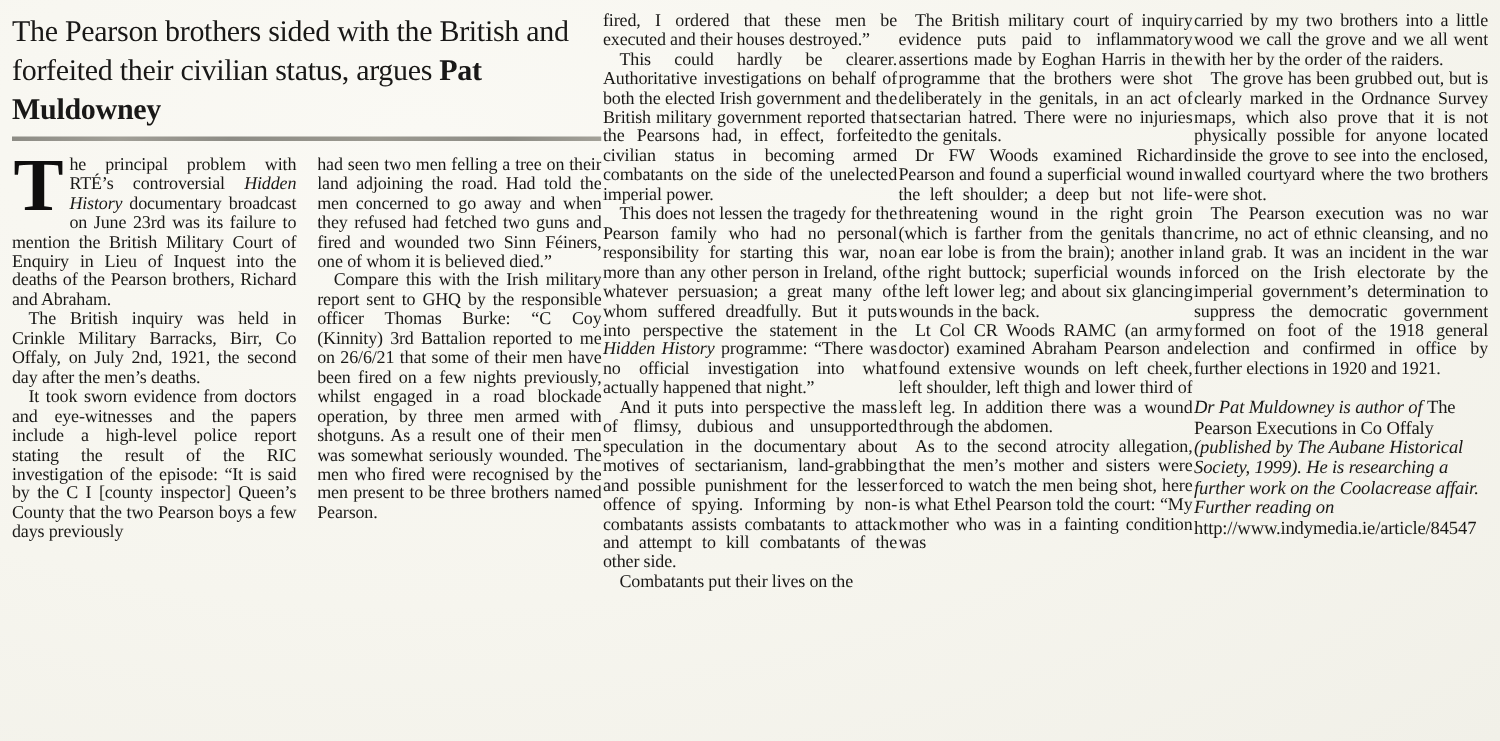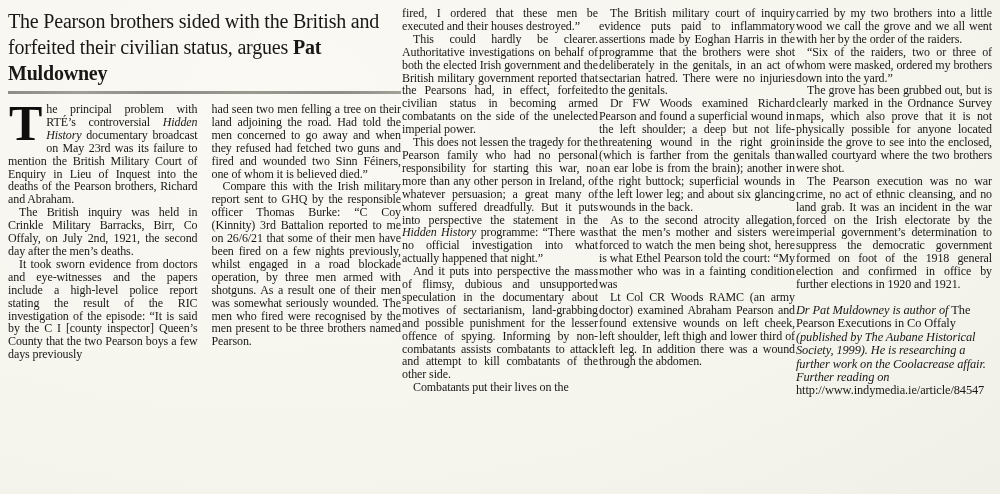--- a/index.html
+++ b/index.html
@@ -88,21 +88,21 @@
 <div class="page">
 
 
   <div class="content">
 
     <div class="left-block">
       <p class="standfirst"><span>The Pearson brothers sided with the British and forfeited their civilian status, argues </span><span class="seg-b">Pat Muldowney</span></p>
       <div class="divider"></div>
       <div class="left-cols">
         <div class="col">
-            <p class="para"><span class="dropcap">T</span><span>he principal problem with RTÉ’s controversial </span><span class="seg-i">Hidden History</span><span> documentary broadcast on May 23rd was its failure to mention the British Military Court of Enquiry in Lieu of Inquest into the deaths of the Pearson brothers, Richard and Abraham.</span></p>
+            <p class="para"><span class="dropcap">T</span><span>he principal problem with RTÉ’s controversial </span><span class="seg-i">Hidden History</span><span> documentary broadcast on June 23rd was its failure to mention the British Military Court of Enquiry in Lieu of Inquest into the deaths of the Pearson brothers, Richard and Abraham.</span></p>
             <p class="para indent"><span>The British inquiry was held in Crinkle Military Barracks, Birr, Co Offaly, on July 2nd, 1921, the second day after the men’s deaths.</span></p>
             <p class="para indent"><span>It took sworn evidence from doctors and eye-witnesses and the papers include a high-level police report stating the result of the RIC investigation of the episode: “It is said by the C I [county inspector] Queen’s County that the two Pearson boys a few days previously</span></p>
           </div>
         <div class="col">
             <p class="para"><span>had seen two men felling a tree on their land adjoining the road. Had told the men concerned to go away and when they refused had fetched two guns and fired and wounded two Sinn Féiners, one of whom it is believed died.”</span></p>
             <p class="para indent"><span>Compare this with the Irish military report sent to GHQ by the responsible officer Thomas Burke: “C Coy (Kinnity) 3rd Battalion reported to me on 26/6/21 that some of their men have been fired on a few nights previously, whilst engaged in a road blockade operation, by three men armed with shotguns. As a result one of their men was somewhat seriously wounded. The men who fired were recognised by the men present to be three brothers named Pearson.</span></p>
           </div>
       </div>
     </div>
 
@@ -110,26 +110,25 @@
         <p class="para"><span>fired, I ordered that these men be executed and their houses destroyed.”</span></p>
         <p class="para indent"><span>This could hardly be clearer. Authoritative investigations on behalf of both the elected Irish government and the British military government reported that the Pearsons had, in effect, forfeited civilian status in becoming armed combatants on the side of the unelected imperial power.</span></p>
         <p class="para indent"><span>This does not lessen the tragedy for the Pearson family who had no personal responsibility for starting this war, no more than any other person in Ireland, of whatever persuasion; a great many of whom suffered dreadfully. But it puts into perspective the statement in the </span><span class="seg-i">Hidden History</span><span> programme: “There was no official investigation into what actually happened that night.”</span></p>
         <p class="para indent"><span>And it puts into perspective the mass of flimsy, dubious and unsupported speculation in the documentary about motives of sectarianism, land-grabbing and possible punishment for the lesser offence of spying. Informing by non-combatants assists combatants to attack and attempt to kill combatants of the other side.</span></p>
         <p class="para indent"><span>Combatants put their lives on the</span></p>
       </div>
 
     <div class="col">
         <p class="para indent"><span>The British military court of inquiry evidence puts paid to inflammatory assertions made by Eoghan Harris in the programme that the brothers were shot deliberately in the genitals, in an act of sectarian hatred. There were no injuries to the genitals.</span></p>
         <p class="para indent"><span>Dr FW Woods examined Richard Pearson and found a superficial wound in the left shoulder; a deep but not life-threatening wound in the right groin (which is farther from the genitals than an ear lobe is from the brain); another in the right buttock; superficial wounds in the left lower leg; and about six glancing wounds in the back.</span></p>
+        <p class="para indent"><span>Lt Col CR Woods RAMC (an army doctor) examined Abraham Pearson and found extensive wounds on left cheek, left shoulder, left thigh and lower third of left leg. In addition there was a wound through the abdomen.</span></p>
         <p class="para indent"><span>As to the second atrocity allegation, that the men’s mother and sisters were forced to watch the men being shot, here is what Ethel Pearson told the court: “My mother who was in a fainting condition was</span></p>
-        <p class="para indent"><span>Lt Col CR Woods RAMC (an army doctor) examined Abraham Pearson and found extensive wounds on left cheek, left shoulder, left thigh and lower third of left leg. In addition there was a wound through the abdomen.</span></p>
       </div>
 
     <div class="col">
         <p class="para"><span>carried by my two brothers into a little wood we call the grove and we all went with her by the order of the raiders.</span></p>
-        <p class="para indent"><span>“Six of the raiders, two or three of whom were masked, ordered my brothers down into the yard.”</span></p>
         <p class="para indent"><span>The grove has been grubbed out, but is clearly marked in the Ordnance Survey maps, which also prove that it is not physically possible for anyone located inside the grove to see into the enclosed, walled courtyard where the two brothers were shot.</span></p>
         <p class="para indent"><span>The Pearson execution was no war crime, no act of ethnic cleansing, and no land grab. It was an incident in the war forced on the Irish electorate by the imperial government’s determination to suppress the democratic government formed on foot of the 1918 general election and confirmed in office by further elections in 1920 and 1921.</span></p>
         <p class="para footer"><span class="seg-i">Dr Pat Muldowney is author of </span><span class="seg-r">The Pearson Executions in Co Offaly </span><span class="seg-i">(published by The Aubane Historical Society, 1999). He is researching a further work on the Coolacrease affair. Further reading on </span><span class="seg-r">http://www.indymedia.ie/article/84547</span></p>
       </div>
 
   </div>
 </div>
 
 </body></html>

